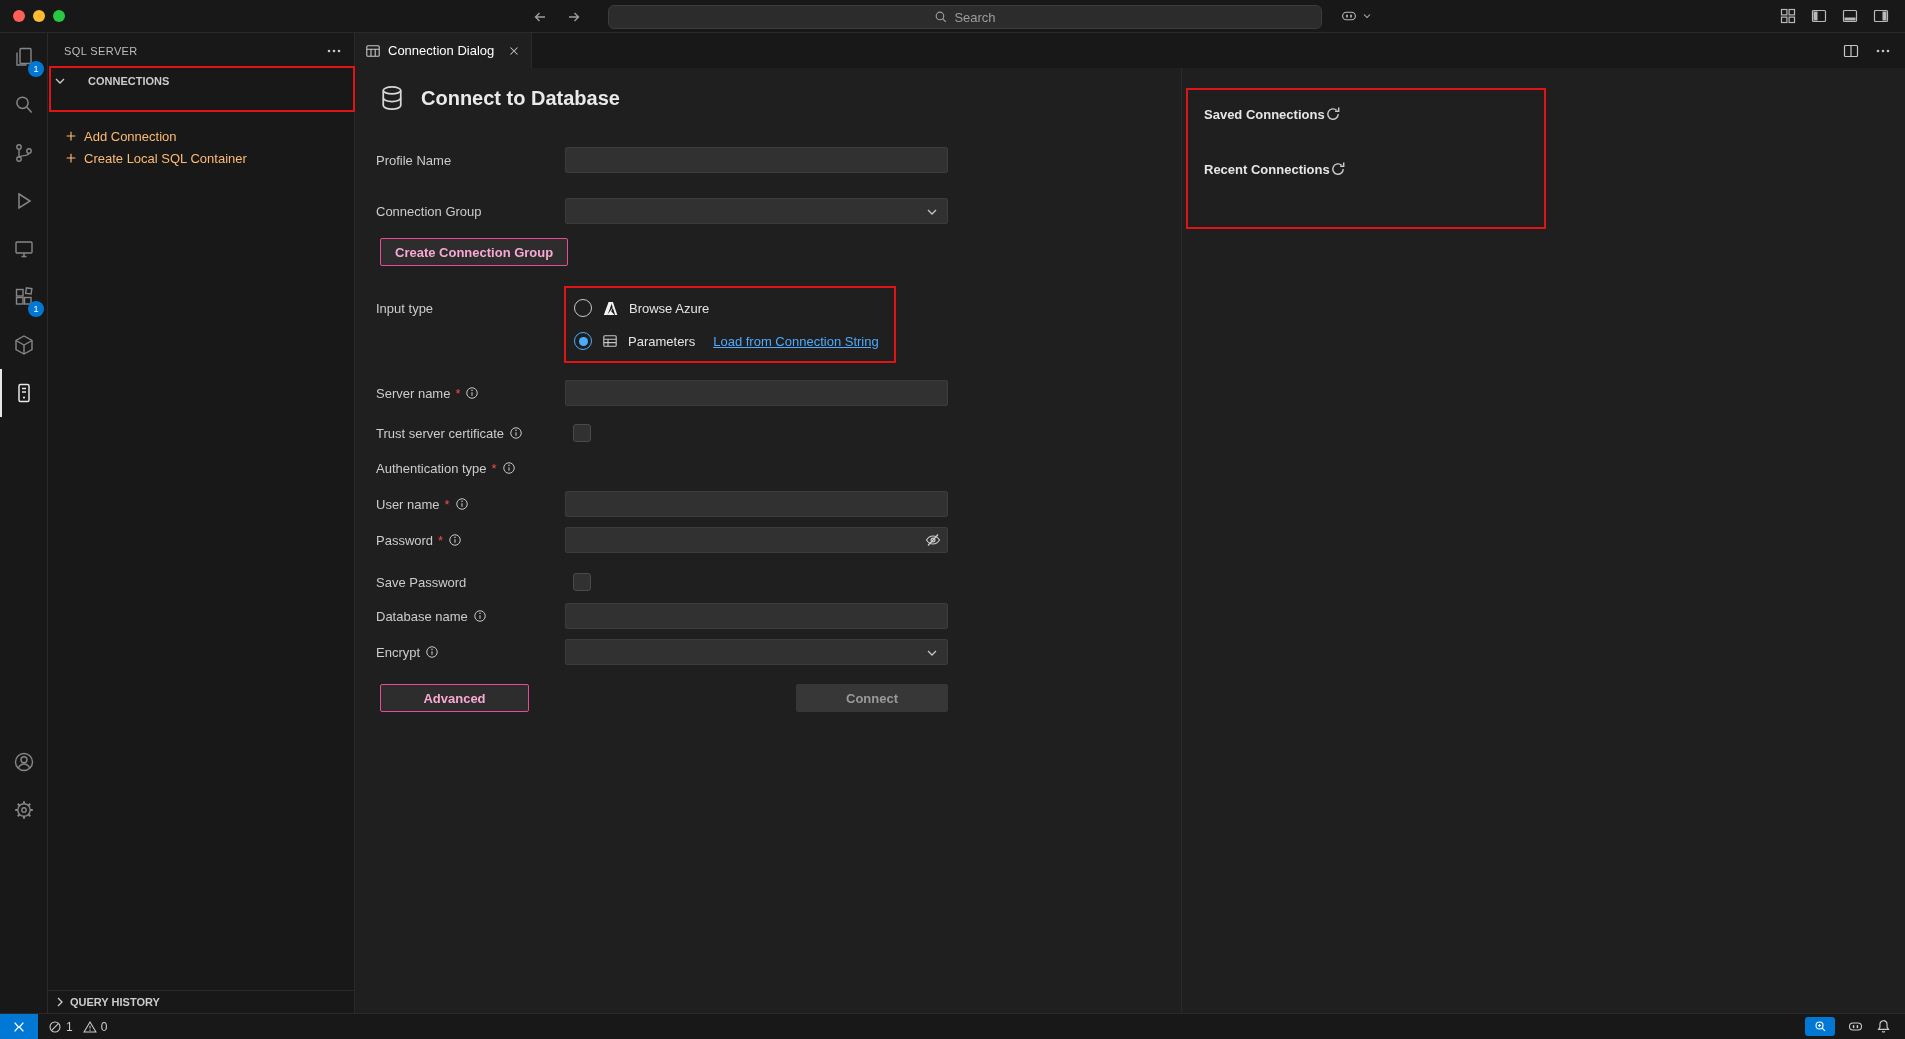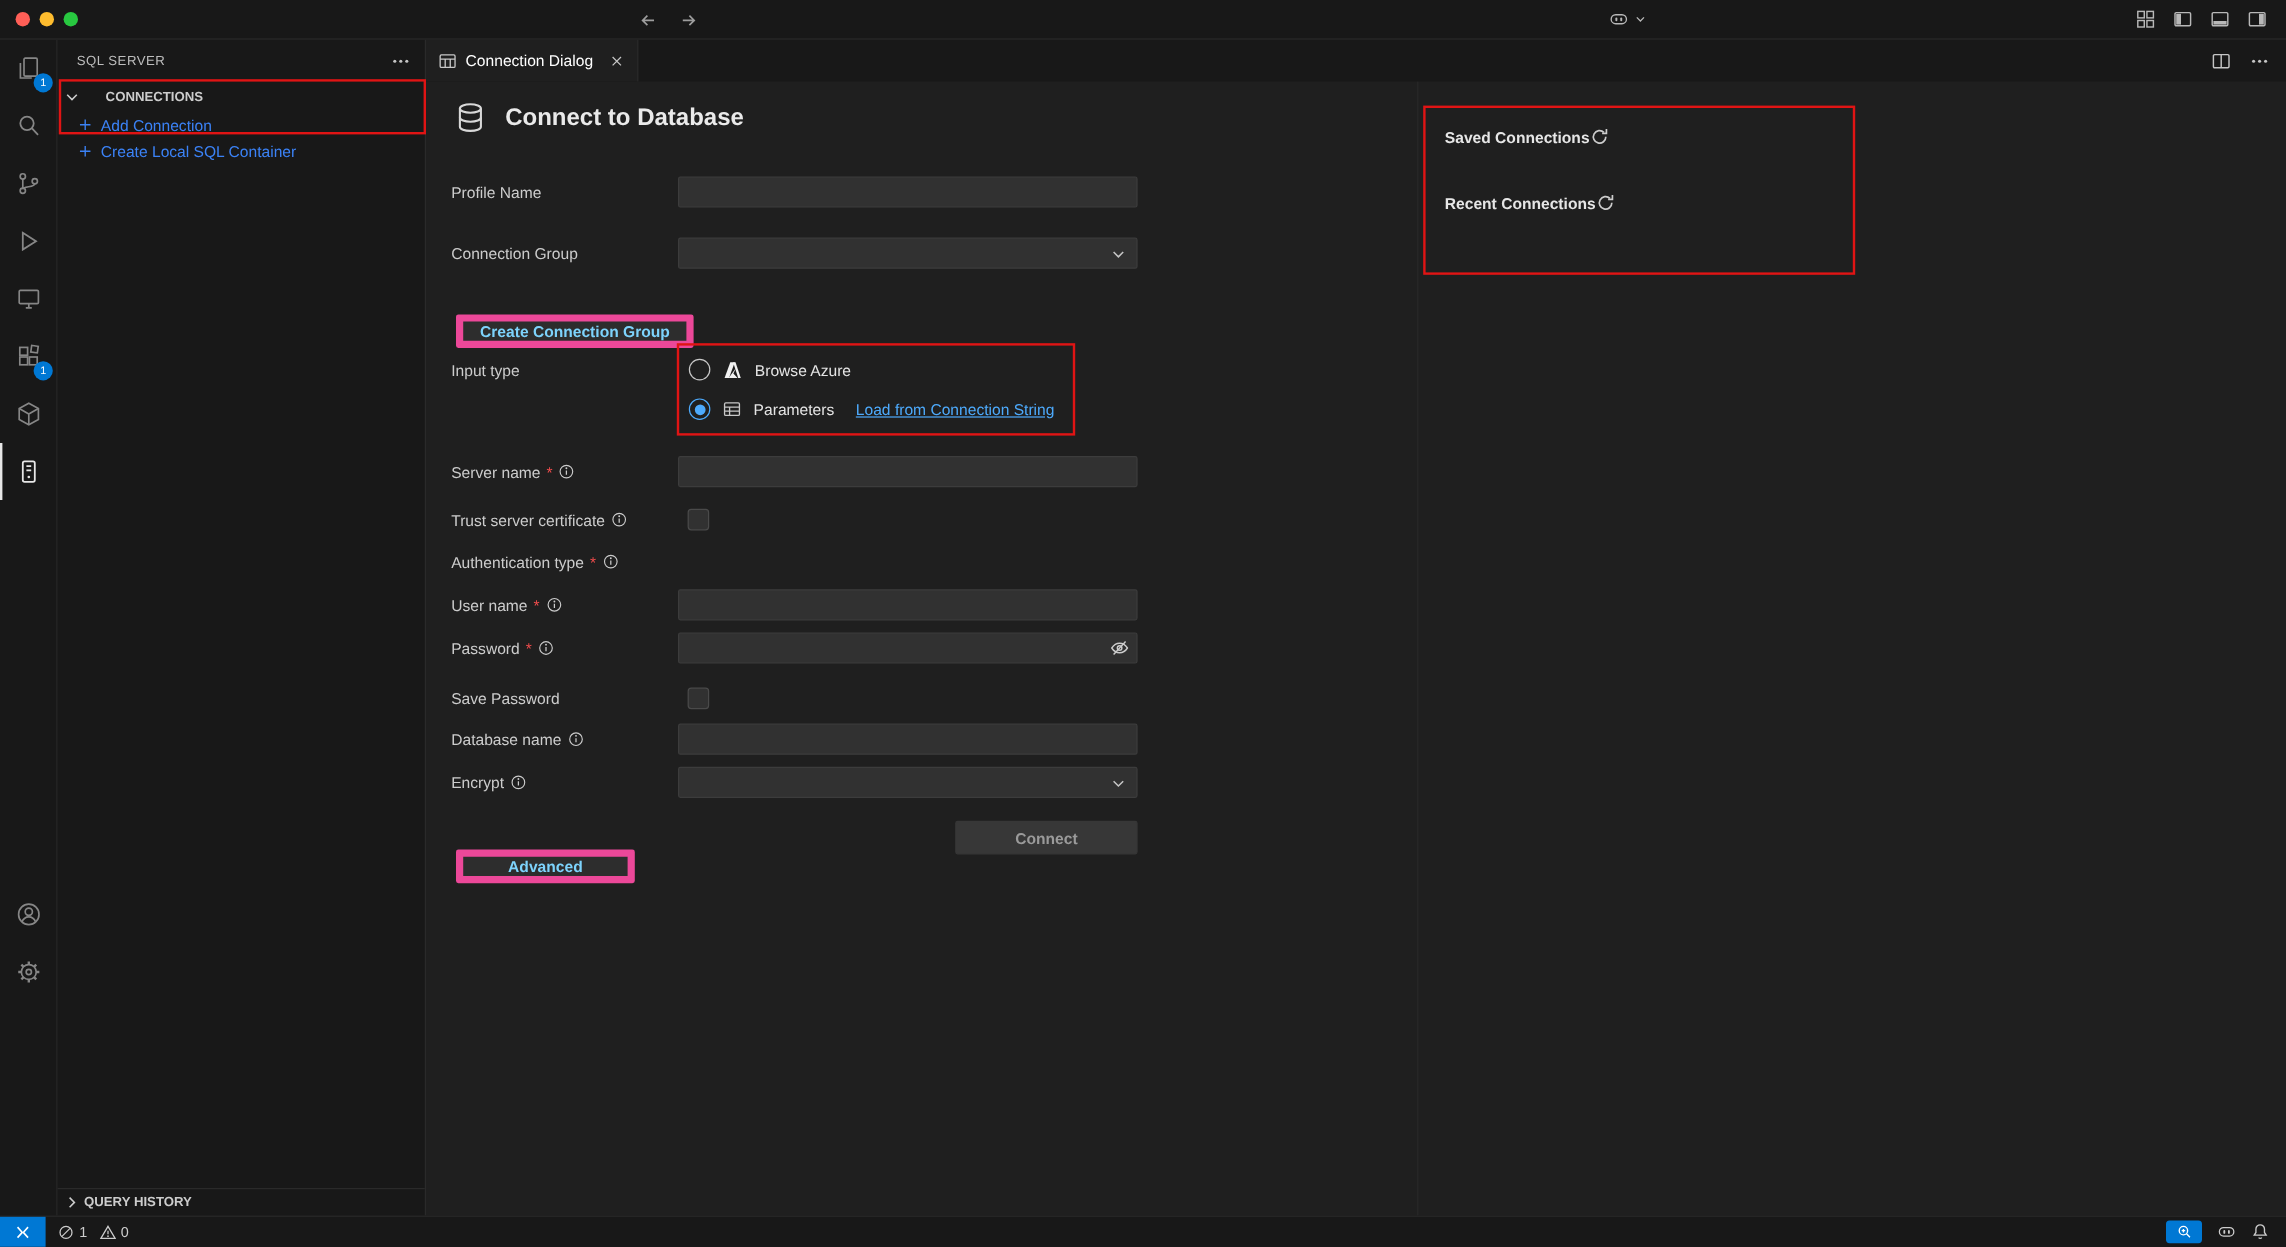--- a/index.html
+++ b/index.html
@@ -25,21 +25,21 @@
   .ab-badge { position:absolute; right:4px; bottom:4px; min-width:16px; height:16px; border-radius:8px; background:#0078d4; color:#fff; font-size:9px; display:flex; align-items:center; justify-content:center; padding:0 3px; }
   .ab-account { position:absolute; top:705px; left:0; }
   .ab-gear { position:absolute; top:753px; left:0; }
 
   
   .sidebar { position:absolute; left:48px; top:33px; width:307px; height:980px; background:#181818; border-right:1px solid #2a2a2a; }
   .sb-header { position:absolute; top:0; left:0; right:0; height:35px; display:flex; align-items:center; padding:0 16px; }
   .sb-title { font-size:11px; color:#bdbdbd; letter-spacing:.4px; }
   .sb-more { position:absolute; right:12px; top:10px; color:#c5c5c5; }
   .sb-section { position:absolute; left:0; right:0; height:22px; display:flex; align-items:center; gap:20px; padding-left:4px; font-size:11px; font-weight:bold; color:#cccccc; }
-  .sb-item { position:absolute; left:0; right:0; height:22px; display:flex; align-items:center; gap:6px; padding-left:16px; font-size:13px; color:#3b82f6; }
+  .sb-item { position:absolute; left:0; right:0; height:22px; display:flex; align-items:center; gap:6px; padding-left:16px; font-size:13px; color:#fdba74;margin-top:32px; }
   .sb-qh { position:absolute; left:0; right:0; bottom:0; height:23px; border-top:1px solid #2a2a2a; display:flex; align-items:center; gap:2px; padding-left:4px; font-size:11px; font-weight:bold; color:#cccccc; }
 
   
   .tabbar { position:absolute; left:355px; top:33px; right:0; height:35px; background:#181818; }
   .tab { position:absolute; left:0; top:0; width:177px; height:35px; background:#1f1f1f; display:flex; align-items:center; gap:7px; padding:0 10px; border-right:1px solid #2a2a2a; color:#ffffff; }
   .tab-title { font-size:13px; color:#ffffff; }
   .tab-close { margin-left:auto; color:#c5c5c5; }
   .editor-actions { position:absolute; right:14px; top:0; height:35px; display:flex; align-items:center; gap:16px; color:#c5c5c5; }
 
   
@@ -49,21 +49,21 @@
 
   .frow { position:absolute; left:21px; width:780px; height:28px; }
   .flabel { position:absolute; left:0; top:0; height:26px; display:flex; align-items:center; gap:5px; color:#cccccc; }
   .req { color:#f14c4c; }
   .fcontrol { position:absolute; left:189px; top:0; }
   .finput { width:383px; height:26px; background:#313131; border:1px solid #3c3c3c; border-radius:2px; color:#cccccc; padding:0 8px; font-family:inherit; font-size:13px; outline:none; }
   .fselect { position:relative; width:383px; height:26px; background:#313131; border:1px solid #3c3c3c; border-radius:2px; display:flex; align-items:center; padding:0 26px 0 8px; color:#cccccc; }
   .fselect .chev { position:absolute; right:7px; top:5px; color:#c5c5c5; }
   .checkbox { display:block; width:18px; height:18px; background:#313131; border:1px solid #4a4a4a; border-radius:3px; }
   .btn { height:28px; display:inline-flex; align-items:center; justify-content:center; padding:0 14px; border-radius:2px; font-size:13px; font-weight:bold; font-family:inherit; }
-  .btn-secondary { background:#2d2d2d; border:6px solid #ec4899; color:#7dd3fc;margin-top:24px; }
+  .btn-secondary { background:#2d2d2d; border:1px solid #ec4899; color:#f9a8d4; }
   .btn-disabled { background:#373737; border:1px solid #373737; color:#9a9a9a; }
   .radio-group { padding-left:9px; }
   .radio-row { display:flex; align-items:center; gap:10px; height:26px; }
   .radio-row + .radio-row { margin-top:7px; }
   .radio { width:18px; height:18px; border-radius:50%; border:1.5px solid #c8c8c8; position:relative; flex:none; }
   .radio.selected { border-color:#4daafc; }
   .radio.selected::after { content:""; position:absolute; left:3.5px; top:3.5px; width:9px; height:9px; border-radius:50%; background:#4daafc; }
   .radio-label { color:#e4e4e4; }
   .link { color:#4daafc; text-decoration:underline; margin-left:8px; }
   .pw-wrap { position:relative; width:383px; }
@@ -101,20 +101,29 @@
       <svg width="16" height="16" viewBox="0 0 16 16">
           <path d="M13 8H3.5M7.5 4L3.5 8l4 4" stroke="currentColor" fill="none" stroke-width="1.4"></path>
         </svg>
     </div>
     <div class="nav-btn">
       <svg width="16" height="16" viewBox="0 0 16 16">
           <path d="M3 8h9.5M8.5 4l4 4-4 4" stroke="currentColor" fill="none" stroke-width="1.4"></path>
         </svg>
     </div>
   </div>
+  <div class="searchbox">
+    <span>
+      <svg width="14" height="14" viewBox="0 0 16 16">
+          <circle cx="6.8" cy="6.8" r="4.3" stroke="currentColor" fill="none" stroke-width="1.3"></circle>
+          <path d="M10 10l3.5 3.5" stroke="currentColor" stroke-width="1.3"></path>
+        </svg>
+    </span>
+    <span>Search</span>
+  </div>
   <div class="copilot-btn">
     <span>
       <svg width="18" height="18" viewBox="0 0 24 24">
           <rect x="3.5" y="7" width="17" height="10" rx="5" stroke="currentColor" fill="none" stroke-width="1.5"></rect>
           <rect x="8.2" y="10" width="2.2" height="4.4" rx="1.1" fill="currentColor"></rect>
           <rect x="13.6" y="10" width="2.2" height="4.4" rx="1.1" fill="currentColor"></rect>
         </svg>
     </span>
     <span>
       <svg width="12" height="12" viewBox="0 0 16 16">

